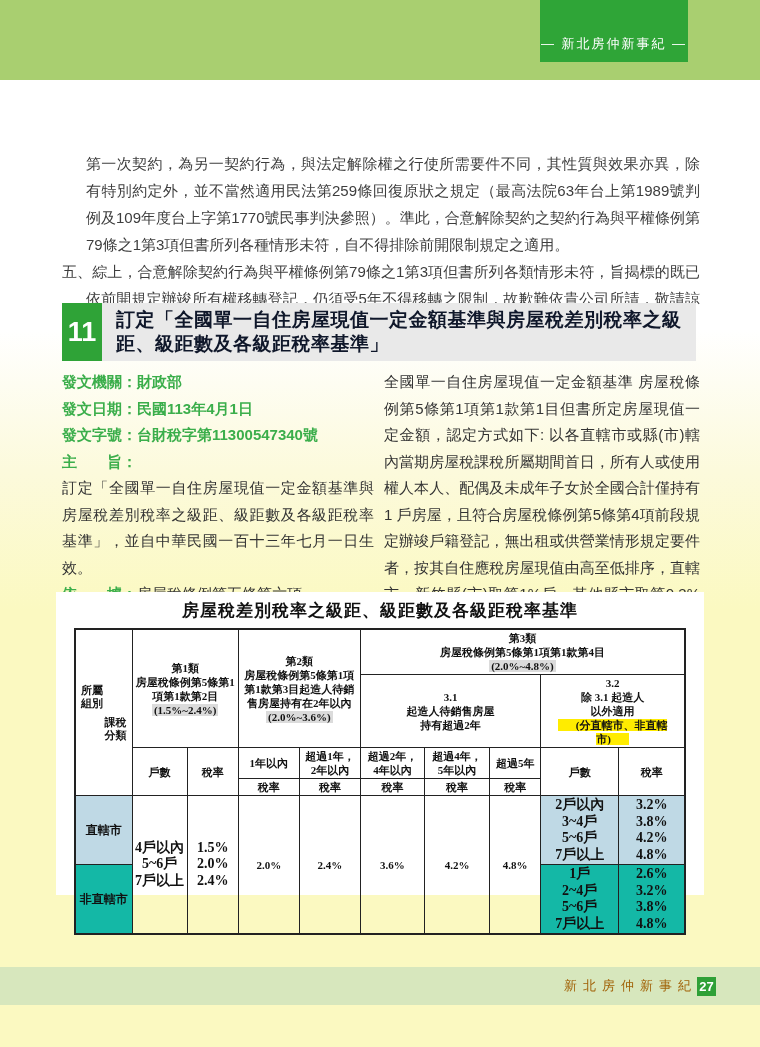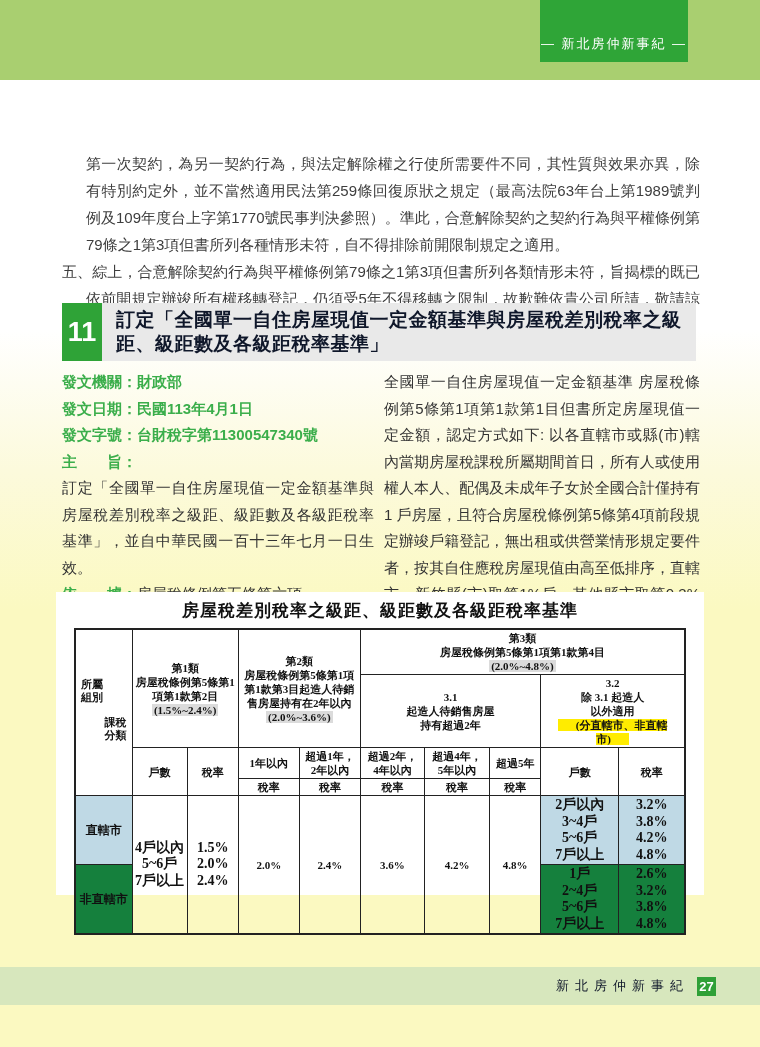--- a/index.html
+++ b/index.html
@@ -44,31 +44,31 @@
   table.tax { border:2px solid #222; }
   td.hdr-bottom { border-bottom:2px solid #222; }
   .pre { white-space:pre-line; }
   .range-hl { background:#dbdbdb; padding:0 2px; }
   .yellow-hl { background:#ffec00; padding:0 18px; }
   .corner {
     position:relative; height:100%; 
     background:linear-gradient(to bottom right, transparent 49.4%, #222 49.4%, #222 50.6%, transparent 50.6%);
   }
   .corner .tr { position:absolute; top:3px; right:5px; text-align:left; font-size:11px; line-height:13px; }
-  .corner .bl { position:absolute; bottom:9px; left:5px; text-align:left; font-size:11px; line-height:13px; }
+  .corner .bl { position:absolute; bottom:3px; left:5px; text-align:left; font-size:11px; line-height:13px; }
   .cell-blue { background:#bfd9e5; }
-  .cell-orange { background:#15803d; }
+  .cell-orange { background:#14b8a6; }
   .sub-list div { line-height:16.5px; font-size:14px; }
   .rate-val { font-size:12px; }
   .cat-cell { line-height:14px; }
   .cat2-cell { line-height:14px; }
   
   .footer-bar { position:absolute; left:0; top:967px; width:760px; height:38px; background:#d7e7bd;
     display:flex; align-items:center; justify-content:flex-end; padding-right:44px; }
-  .footer-brand { font-size:13px; color:#0f172a; letter-spacing:6px; margin-right:8px; }
+  .footer-brand { font-size:13px; color:#a16207; letter-spacing:6px; }
   .page-num-badge { width:19px; height:19px; background:#2fa037; color:#fff; font-size:13px; font-weight:bold;
     display:flex; align-items:center; justify-content:center; }
 </style>
 </head>
 <body>
 
 <div class="page">
 
   <div class="top-bar">
     <div class="brand-badge">— 新北房仲新事紀 —</div>

